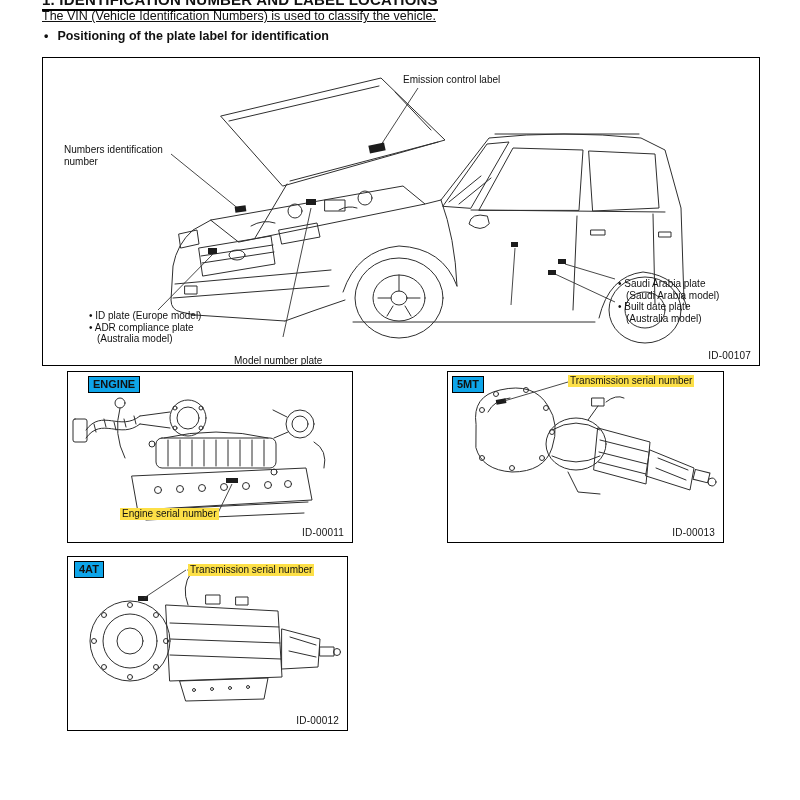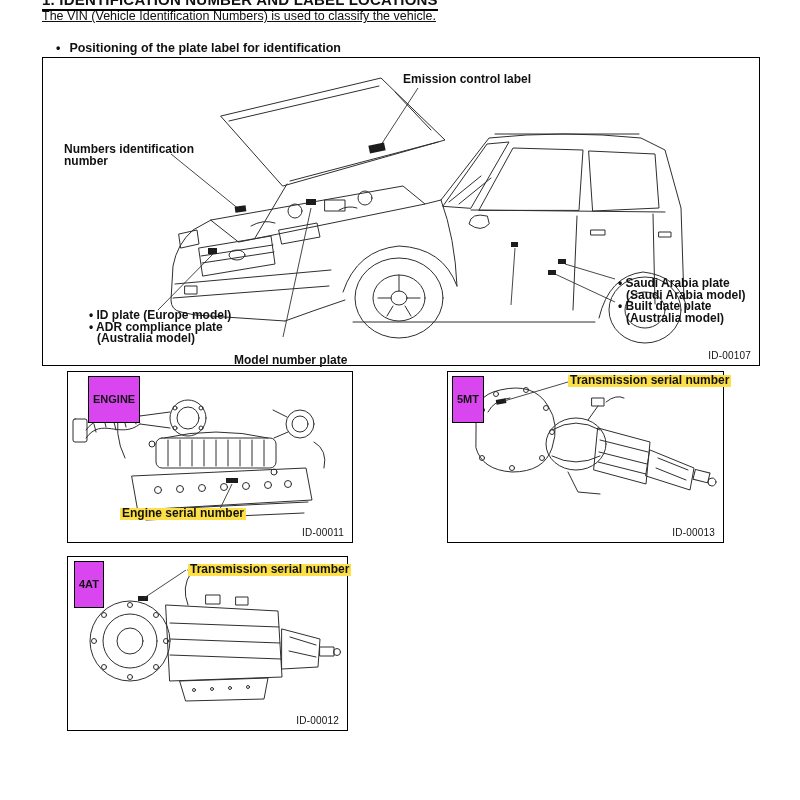--- a/index.html
+++ b/index.html
@@ -9,38 +9,38 @@
     color:#111;
   }
   .page { position:relative; width:800px; height:800px; background:#fff; }
 
   .heading {
     position:absolute; left:42px; top:-9px; margin:0;
     font-size:15px; font-weight:bold; letter-spacing:.2px;
     border-bottom:2px solid #000; padding-bottom:1px; white-space:nowrap;
   }
   .intro { position:absolute; left:42px; top:9px; margin:0; font-size:12.5px;text-decoration:underline; }
-  .blt { position:absolute; left:44px; top:29px; margin:12px; font-size:12.5px; font-weight:bold; }
+  .blt { position:absolute; left:44px; top:29px; margin:0; font-size:12.5px; font-weight:bold; }
   .blt .dot { margin-right:9px; }
 
   .figure { position:absolute; border:1px solid #000; background:#fff; }
   #fig-main   { left:42px;  top:57px;  width:716px; height:307px; }
   #fig-engine { left:67px;  top:371px; width:284px; height:170px; }
   #fig-5mt    { left:447px; top:371px; width:275px; height:170px; }
   #fig-4at    { left:67px;  top:556px; width:279px; height:173px; }
   .figure svg { position:absolute; left:0; top:0; }
 
-  .cal { position:absolute; font-size:12px; line-height:11.5px; white-space:nowrap;font-weight:bold; }
+  .cal { position:absolute; font-size:10px; line-height:11.5px; white-space:nowrap; }
   .cal .ind { padding-left:8px; }
   .onart { background:#fde047; padding:0 2px; }
   .fig-id { position:absolute; right:8px; bottom:4px; font-size:10px; letter-spacing:.2px; }
 
   .tag {
-    position:absolute; border:1px solid #000; background:#d946ef;
-    font-size:11px; font-weight:bold; padding:16px 4px; line-height:13px;
+    position:absolute; border:1px solid #000; background:#0ea5e9;
+    font-size:11px; font-weight:bold; padding:1px 4px; line-height:13px;
   }
 
   .art  { stroke:#2f2f2f; fill:none; stroke-width:1; stroke-linejoin:round; stroke-linecap:round; }
   .lead { stroke:#333; fill:none; stroke-width:0.9; }
   .mark { fill:#1c1c1c; stroke:none; }
 </style>
 </head>
 <body>
 
 <div class="page">

